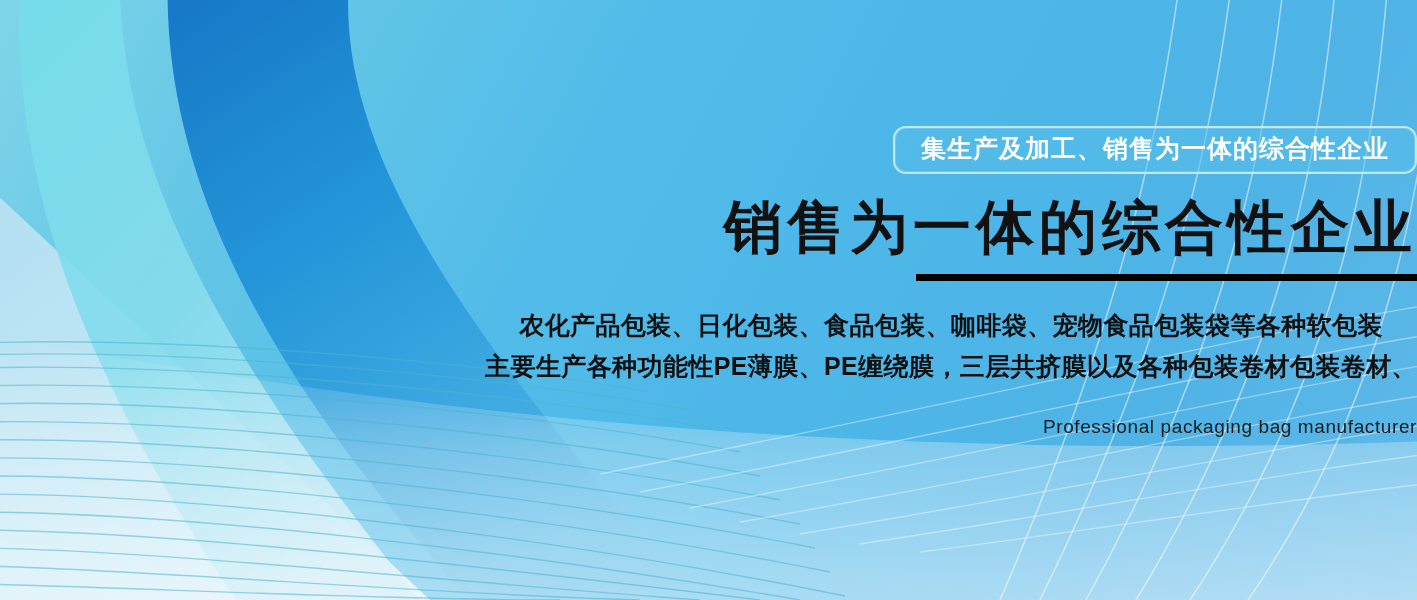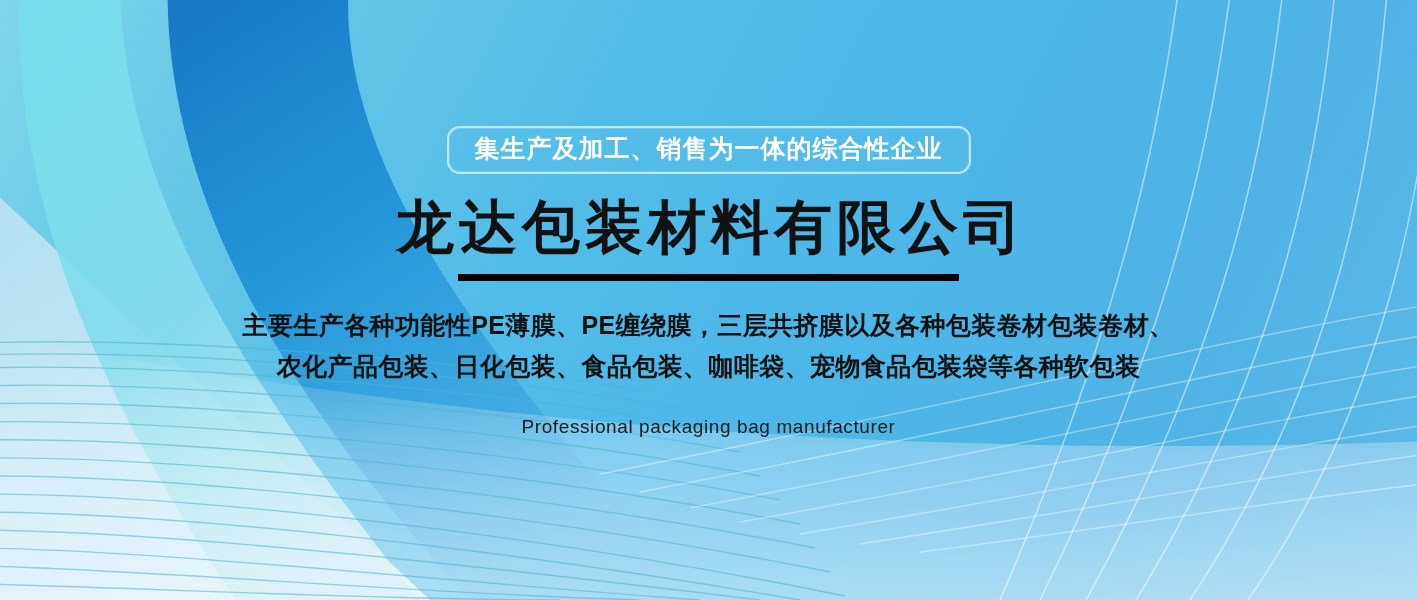--- a/index.html
+++ b/index.html
@@ -31,21 +31,21 @@
     height: 600px;
     display: block;
   }
 
   
   .content {
     position: absolute;
     inset: 0;
     display: flex;
     flex-direction: column;
-    align-items: center;
+    align-items: flex-end;
     z-index: 5;
   }
 
   
   .badge {
     margin-top: 126px;
     display: inline-block;
     padding: 7px 26px 9px;
     border: 2px solid #bfe9f7;
     border-radius: 13px;
@@ -182,25 +182,25 @@
         <path d="M 1460,480 C 1320,494 1140,524 920,552"></path>
       </g>
 
     </g>
   </svg>
 
   <div class="content">
 
     <div class="badge">集生产及加工、销售为一体的综合性企业</div>
 
-    <div class="headline">龙达包装材料有限公司</div>
+    <div class="headline">销售为一体的综合性企业</div>
 
     <div class="rule"></div>
 
     <div class="desc">
+      <span class="desc-line">农化产品包装、日化包装、食品包装、咖啡袋、宠物食品包装袋等各种软包装</span>
       <span class="desc-line">主要生产各种功能性PE薄膜、PE缠绕膜，三层共挤膜以及各种包装卷材包装卷材、</span>
-      <span class="desc-line">农化产品包装、日化包装、食品包装、咖啡袋、宠物食品包装袋等各种软包装</span>
     </div>
 
     <div class="tagline">Professional packaging bag manufacturer</div>
 
   </div>
 </div>
 
 </body></html>

